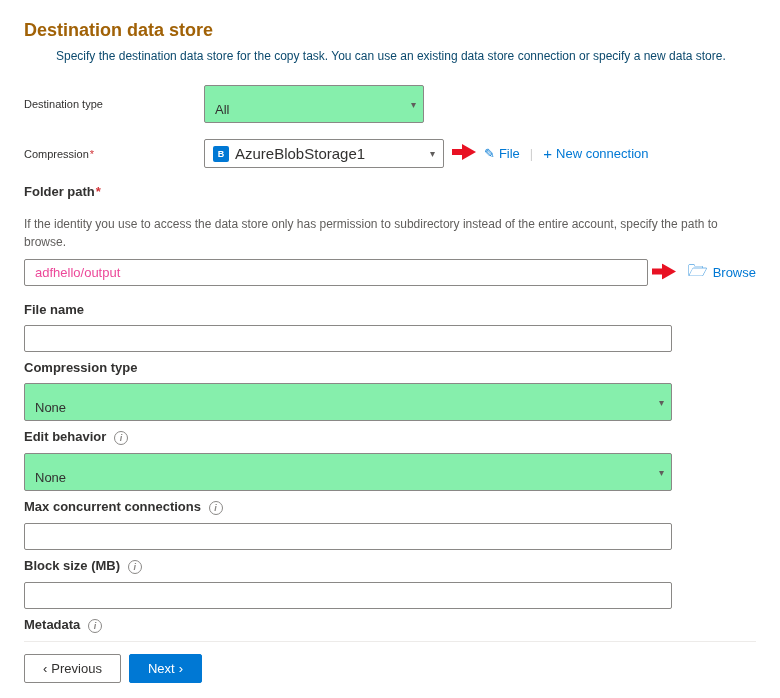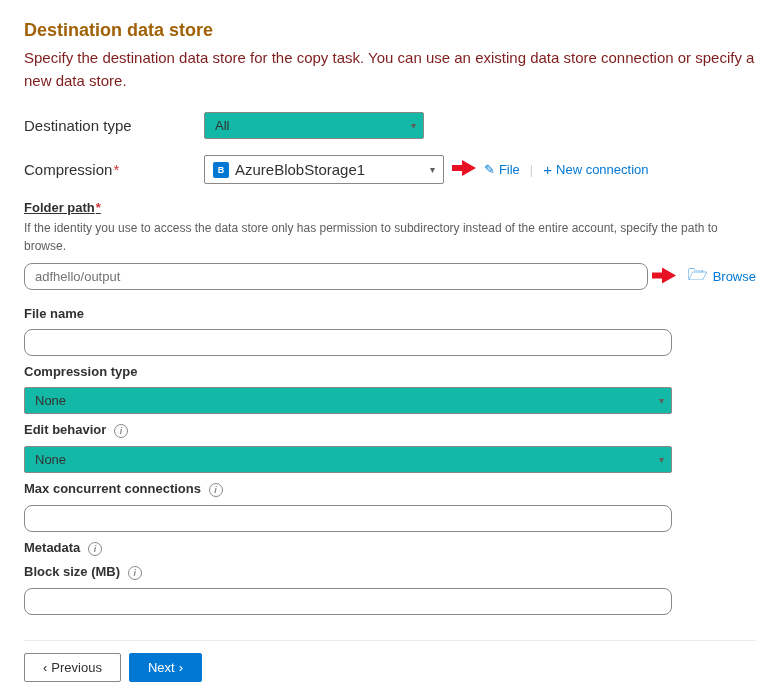--- a/index.html
+++ b/index.html
@@ -18,53 +18,54 @@
       display: flex;
       flex-direction: column;
     }
     .page-title {
       font-size: 18px;
       font-weight: 600;
       color: #a16207;
       margin-bottom: 6px;
     }
     .page-description {
-      font-size: 15px;
-      color: #7f1d1d;
+      font-size: 12px;
+      color: #0c4a6e;
       margin-bottom: 20px;
       line-height: 1.5;
+      margin-left: 32px;
     }
     .form-content {
       flex: 1;
     }
     .form-row {
       display: flex;
       align-items: center;
       margin-bottom: 16px;
     }
     .form-label {
-      font-size: 15px;
+      font-size: 11px;
       font-weight: 400;
       color: #323130;
       width: 180px;
       flex-shrink: 0;
     }
     .form-label .required {
       color: #d13438;
       margin-left: 1px;
     }
     .form-control-group {
       display: flex;
       align-items: center;
       flex: 1;
     }
     .select-control {
       border: 1px solid #8a8886;
-      background: #14b8a6;
-      padding: 5px 30px 5px 10px;
+      background: #86efac;
+      padding: 16px 30px 5px 10px;
       font-size: 13px;
       color: #323130;
       appearance: none;
       -webkit-appearance: none;
       cursor: pointer;
       position: relative;
       border-radius: 2px;
     }
     .select-wrapper {
       position: relative;
@@ -128,45 +129,44 @@
     .separator {
       color: #d0d0d0;
       margin: 0 2px;
     }
     .folder-path-section {
       margin-bottom: 16px;
     }
     .folder-label {
       font-size: 13px;
       font-weight: 600;
-      margin-bottom: 4px;
-      text-decoration: underline;
+      margin-bottom: 16px;
     }
     .folder-label .required {
       color: #d13438;
       margin-left: 1px;
     }
     .folder-description {
       font-size: 12px;
       color: #605e5c;
       margin-bottom: 8px;
       line-height: 1.5;
     }
     .folder-input-row {
       display: flex;
       align-items: center;
       gap: 8px;
     }
     .text-input {
       border: 1px solid #8a8886;
       padding: 5px 10px;
       font-size: 13px;
-      color: #737373;
+      color: #ec4899;
       background: #fff;
-      border-radius: 8px;
+      border-radius: 2px;
       width: 100%;
       outline: none;
     }
     .folder-input-wrapper {
       flex: 1;
       position: relative;
     }
     .browse-btn {
       background: none;
       border: none;
@@ -334,31 +334,31 @@
     <div class="field-group">
       <div class="section-label">
         <span>Max concurrent connections</span>
         <span class="info-icon">i</span>
       </div>
       <input type="text" class="text-input" value="" style="max-width: 648px;">
     </div>
 
     <div class="field-group">
       <div class="section-label">
+        <span>Block size (MB)</span>
+        <span class="info-icon">i</span>
+      </div>
+      <input type="text" class="text-input" value="" style="max-width: 648px;">
+    </div>
+
+    <div class="field-group">
+      <div class="section-label">
         <span>Metadata</span>
         <span class="info-icon">i</span>
       </div>
-    </div>
-
-    <div class="field-group">
-      <div class="section-label">
-        <span>Block size (MB)</span>
-        <span class="info-icon">i</span>
-      </div>
-      <input type="text" class="text-input" value="" style="max-width: 648px;">
     </div>
   </div>
 
   <div class="footer">
     <button class="btn-previous">
       <span>‹</span>
       <span>Previous</span>
     </button>
     <button class="btn-next">
       <span>Next</span>

